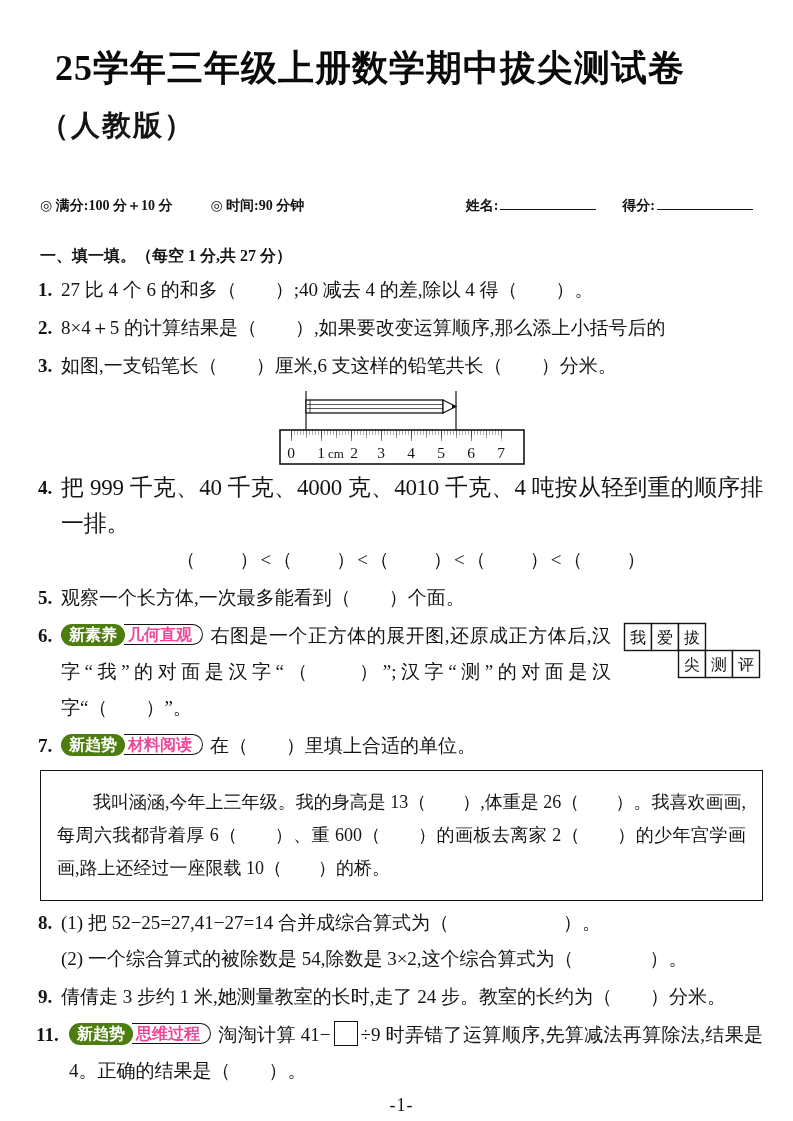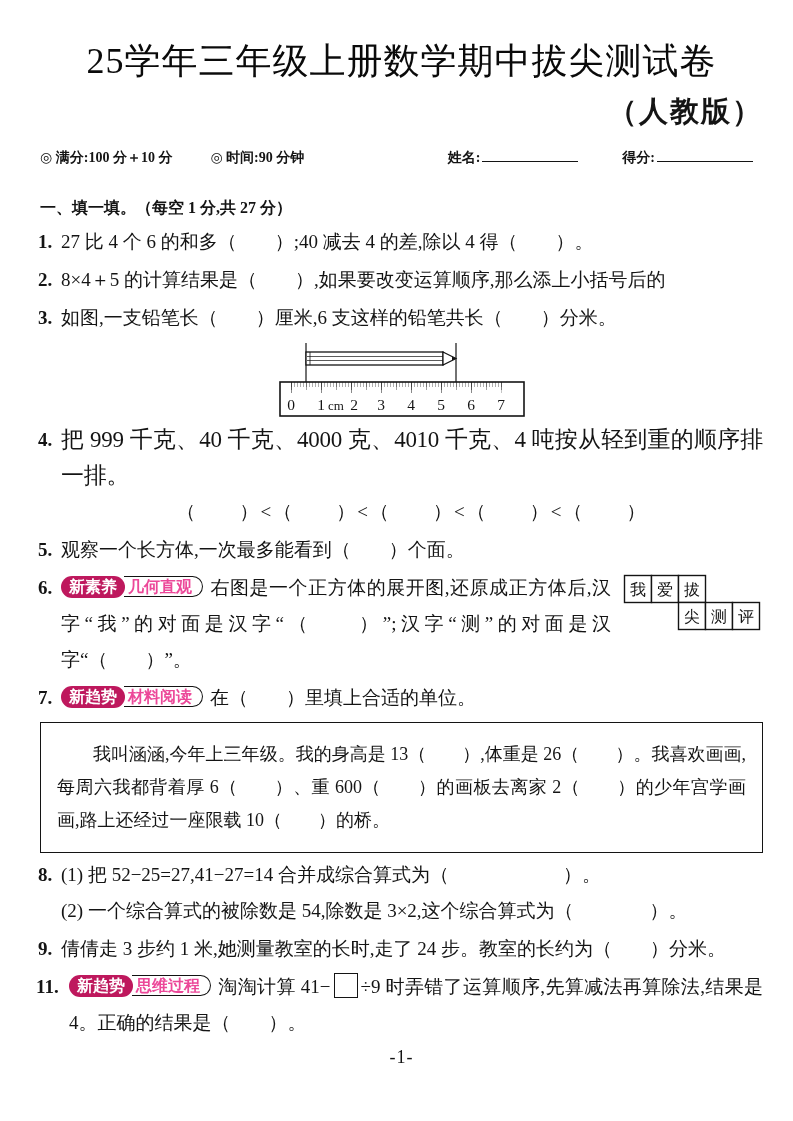--- a/index.html
+++ b/index.html
@@ -2,42 +2,42 @@
 <html><head>
 <meta charset="utf-8">
 <style>
   html,body{margin:0;padding:0;background:#ffffff;}
   .page{
     position:relative;width:793px;height:1121px;box-sizing:border-box;
     padding:30px 30px 0 40px;overflow:hidden;background:#fff;color:#141414;
     font-family:"Liberation Serif","DejaVu Serif",serif;
   }
   .title{
-    margin:8px;text-align:center;font-size:36px;font-weight:normal;color:#0a0a0a;
+    margin:15px;font-size:36px;font-weight:bold;color:#0a0a0a;
     line-height:46px;letter-spacing:1px;white-space:nowrap;
   }
-  .subtitle{text-align:right;font-size:29px;font-weight:bold;line-height:38px;letter-spacing:2px;}
+  .subtitle{text-align:left;font-size:29px;font-weight:bold;line-height:38px;letter-spacing:2px;}
   .meta-row{
     display:flex;align-items:flex-end;margin-top:16px;font-size:14px;font-weight:bold;
     line-height:24px;white-space:nowrap;
   }
-  .meta-time{margin-left:38px;}
+  .meta-time{margin-left:38px;margin-top:34px;}
   .meta-name{margin-left:auto;}
-  .meta-score{margin-left:44px;margin-right:10px;}
+  .meta-score{margin-left:26px;margin-right:10px;}
   .u-line{display:inline-block;width:96px;border-bottom:1.6px solid #141414;height:14px;margin-left:2px;}
   .section-heading{margin-top:24px;font-size:16px;font-weight:bold;line-height:28px;}
   .q{position:relative;padding-left:21px;font-size:19px;line-height:36px;text-align:justify;margin-top:2px;}
   .q-wide{padding-left:29px;}
   .qnum{position:absolute;left:-2px;top:0;font-weight:bold;}
   .q-wide .qnum{left:-4px;}
   .qbody{display:block;}
   .q2l2{display:block;}
   .tight{letter-spacing:-0.3px;font-size:23px;}
   .badge-solid{
-    display:inline-block;background:#be185d;color:#fff;border-radius:12px;
+    display:inline-block;background:#4d7c0f;color:#fff;border-radius:12px;
     padding:0 8px;font:bold 16px/22px "Liberation Sans",sans-serif;vertical-align:2px;
   }
   .badge-outline{
     display:inline-block;border:1.6px solid #121212;border-left:none;color:#ec4899;
     border-radius:0 13px 13px 0;padding:0 10px 0 4px;margin:0 7px 0 -1px;
     font:bold 16px/19px "Liberation Sans",sans-serif;vertical-align:2px;
   }
   .fig-wrap{text-align:center;margin:2px 0 2px -21px;line-height:0;}
   .center-line{display:block;text-align:center;letter-spacing:2px;}
   .net{float:right;margin:4px 2px 2px 12px;}

